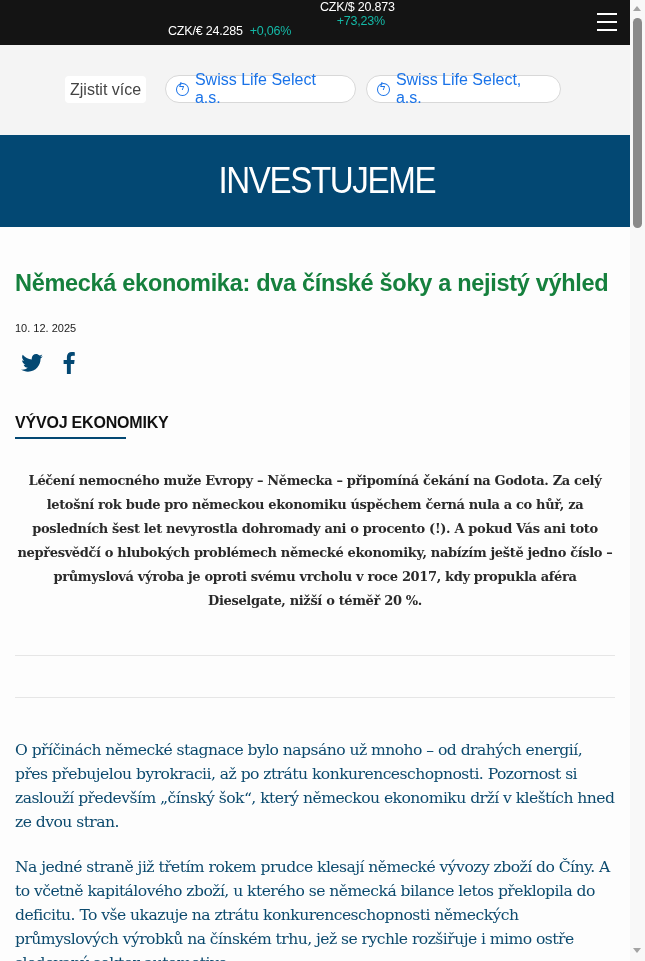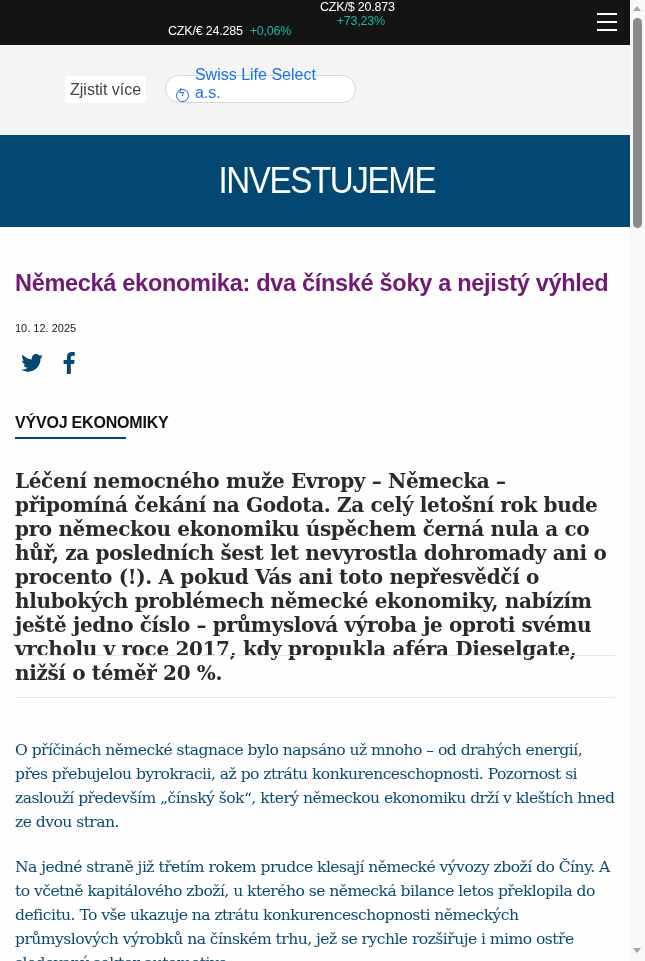--- a/index.html
+++ b/index.html
@@ -14,40 +14,40 @@
     .ticker-1 { left: 168px; }
     .ticker-2 { left: 320px; flex-direction: column; }
     .ticker .pair { color: #ffffff; font-family: "Liberation Sans", sans-serif; font-size: 12.5px; }
     .ticker .chg { color: #14b8a6; margin-left: 7px; font-family: "Liberation Sans", sans-serif; font-size: 12.5px; }
     .menu-btn { position: absolute; left: 597px; top: 13px; width: 20px; height: 18px; cursor: pointer; }
     .menu-btn span { display: block; height: 2px; background: #fff; margin-bottom: 6px; }
 
     
     .ad-strip { height: 90px; background: #f4f4f4; position: relative; }
     .zjistit { position: absolute; left: 65px; top: 76px; height: 27px; padding: 0 5px; background: #ffffff; border-radius: 4px; font-family: "Liberation Sans", sans-serif; font-size: 16px; color: #444; display: flex; align-items: center; }
-    .ad-chip { position: absolute; top: 75px; height: 28px; border: 1px solid #d8d8d8; border-radius: 14px; background: #fff; display: flex; align-items: flex-end; padding: 0 10px 0 10px; color: #1a73e8; font-family: "Liberation Sans", sans-serif; font-size: 16px; cursor: pointer; }
+    .ad-chip { position: absolute; top: 75px; height: 28px; border: 1px solid #d8d8d8; border-radius: 14px; background: #fff; display: flex; align-items: center; padding: 0 10px 0 10px; color: #1a73e8; font-family: "Liberation Sans", sans-serif; font-size: 16px; cursor: pointer; }
     .ad-chip .bolt { width: 13px; height: 13px; border: 1.6px solid #1a73e8; border-radius: 50%; margin-right: 6px; position: relative; display: inline-block; }
     .ad-chip .bolt::after { content: "ϟ"; position: absolute; left: 2px; top: -3px; font-size: 10px; color: #1a73e8; }
     .chip-1 { left: 165px; width: 191px; }
     .chip-2 { left: 366px; width: 195px; }
 
     
     .brand { position: absolute; left: 0; top: 135px; width: 630px; height: 92px; background: #034873; display: flex; align-items: center; justify-content: center; padding-left: 24px; }
     .brand .logo { color: #ffffff; font-family: "Liberation Sans", sans-serif; font-size: 36px; letter-spacing: -1.5px; font-weight: 400; transform: scaleX(0.92); }
 
     
     .article { position: absolute; left: 15px; top: 228px; width: 600px; }
-    .title { position: absolute; top: 42px; left: 0; font-family: "Liberation Sans", sans-serif; font-size: 23.5px; color: #701a75; letter-spacing: -0.3px; white-space: nowrap; }
+    .title { position: absolute; top: 42px; left: 0; font-family: "Liberation Sans", sans-serif; font-size: 23.5px; color: #15803d; letter-spacing: -0.3px; white-space: nowrap; }
     .date { position: absolute; top: 94px; left: 0; font-family: "Liberation Sans", sans-serif; font-size: 11px; color: #222; text-align: center; }
     .share { position: absolute; top: 124px; left: 6px; display: flex; gap: 20px; align-items: center; }
     .share .icon { cursor: pointer; display: block; }
     .category { position: absolute; top: 186px; left: 0; font-family: "Liberation Sans", sans-serif; font-weight: 700; font-size: 16px; color: #111; letter-spacing: -0.2px; }
     .category-underline { position: absolute; top: 209px; left: 0; width: 111px; height: 2px; background: #034873; }
 
-    .lead { position: absolute; top: 241px; left: 0; width: 600px; font-family: "DejaVu Serif", serif; font-weight: 700; font-size: 20px; line-height: 24px; color: #2a2a2a; letter-spacing: -0.35px; }
+    .lead { position: absolute; top: 241px; left: 0; width: 600px; font-family: "DejaVu Serif", serif; font-weight: 700; font-size: 13px; line-height: 24px; color: #2a2a2a; letter-spacing: -0.35px; text-align: center; }
     .sep { position: absolute; left: 0; width: 600px; height: 1px; background: #e6e6e6; }
     .sep-1 { top: 427px; }
     .sep-2 { top: 469px; }
 
     .para { position: absolute; left: 0; width: 603px; font-family: "DejaVu Serif", serif; font-size: 15.6px; line-height: 24px; color: #0c4a6e; letter-spacing: -0.55px; }
     .para-1 { top: 510px; }
     .para-2 { top: 627px; }
 
     
     .scrollbar { position: absolute; left: 630px; top: 0; width: 15px; height: 961px; background: #f8f8f8; cursor: pointer; }
@@ -74,20 +74,24 @@
         <span></span>
         <span></span>
     </div>
   </div>
 
   <div class="ad-strip"></div>
   <div class="zjistit">Zjistit více</div>
   <div class="ad-chip chip-1">
     <span class="bolt"></span>
     <span>Swiss Life Select a.s.</span>
+  </div>
+  <div class="ad-chip chip-2">
+    <span class="bolt"></span>
+    <span>Swiss Life Select, a.s.</span>
   </div>
 
   <div class="brand">
     <div class="logo">INVESTUJEME</div>
   </div>
 
   <div class="article">
     <h1 class="title">Německá ekonomika: dva čínské šoky a nejistý výhled</h1>
     <div class="date">10. 12. 2025</div>
 

